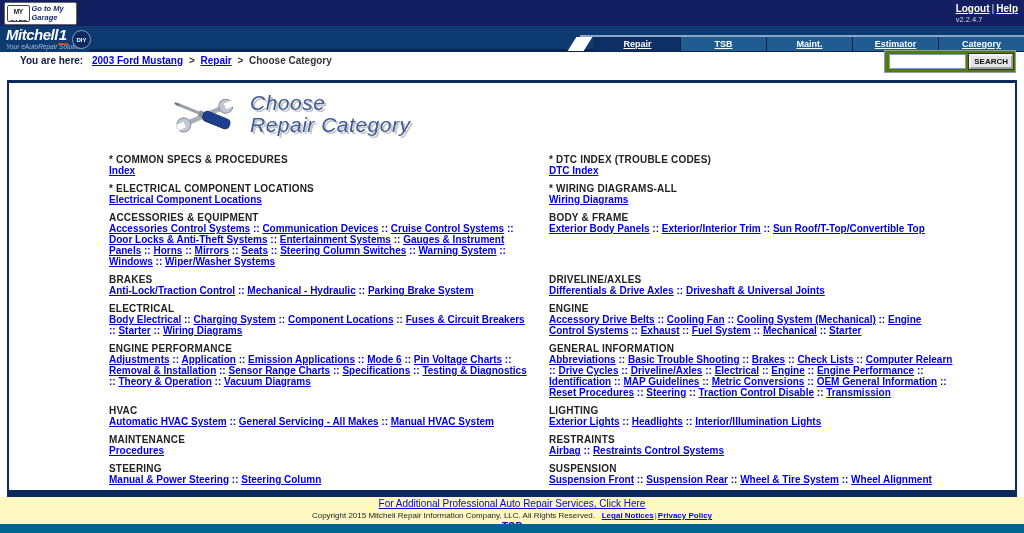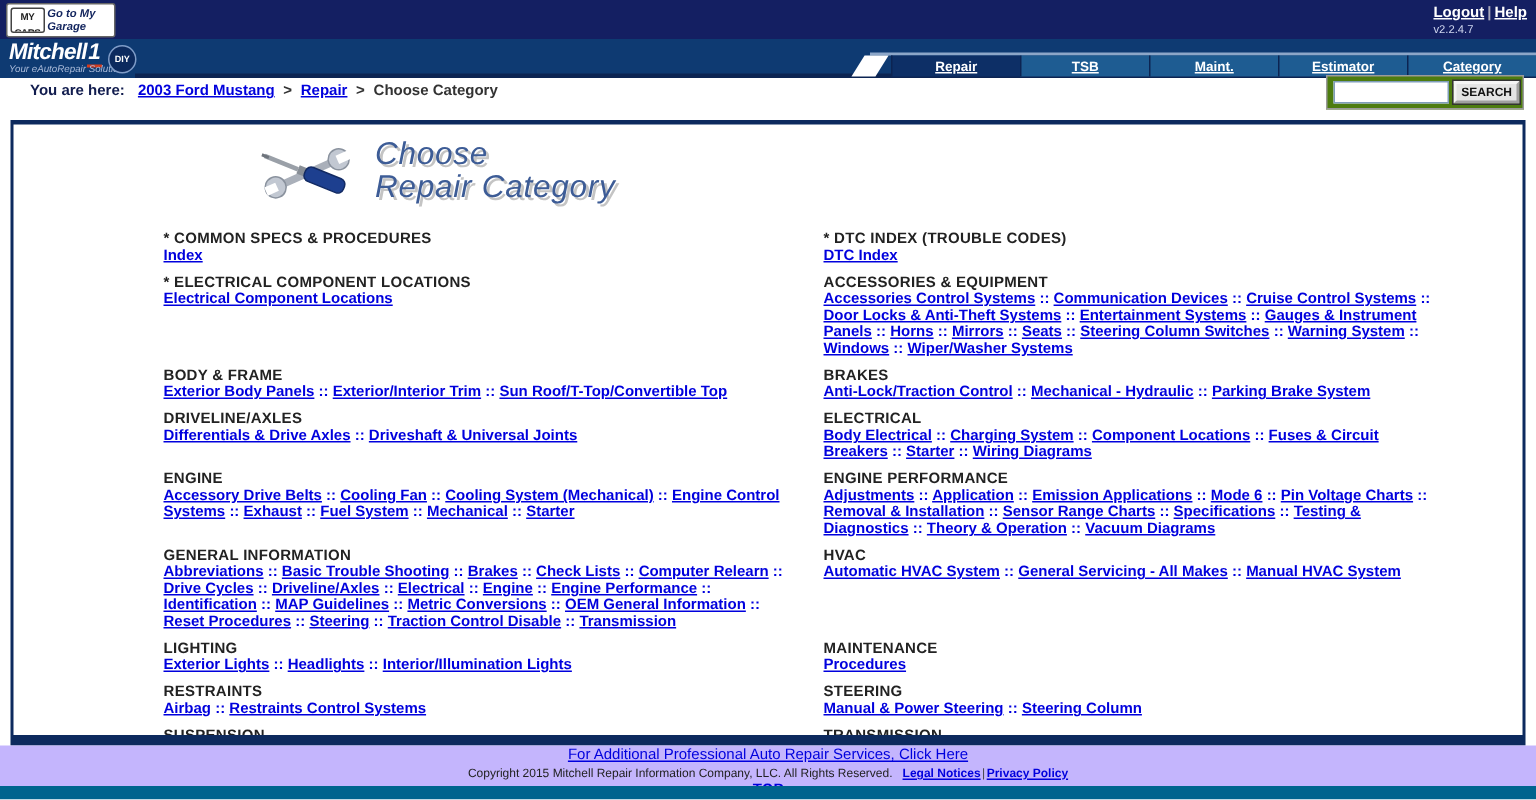--- a/index.html
+++ b/index.html
@@ -108,21 +108,21 @@
   
   .cat-grid {
     display:grid; grid-template-columns:440px 425px; margin-left:100px;
   }
   .cat-cell { margin-bottom:7px; padding-right:16px; font-size:10px; line-height:11px; }
   .cat-title { font-weight:bold; color:#222; letter-spacing:0.2px; }
   .cat-links a { color:#0000dd; font-weight:bold; text-decoration:underline; }
   .cat-links .sep { color:#0000dd; font-weight:bold; text-decoration:none; }
 
   
-  .footer { text-align:center; padding-top:1px; background:#c4b5fd; }
+  .footer { text-align:center; padding-top:1px; background:#fef9c3; }
   .footer .promo { font-size:10px; line-height:12px; }
   .footer .promo a { color:#0000dd; text-decoration:underline; }
   .footer .copy { font-size:8px; line-height:9px; color:#222; margin-top:1px; }
   .footer .copy a { color:#0000dd; font-weight:bold; text-decoration:underline; }
   .footer .copy .pipe { color:#444; margin:0 1px; }
   .footer .toprow { font-size:10px; line-height:11px; margin-top:1px; }
   .footer .toprow a { color:#0000dd; font-weight:bold; text-decoration:underline; }
   .bottombar { position:absolute; left:0; right:0; bottom:0; height:9px; background:#00648e; }
 </style>
 </head>
@@ -206,20 +206,24 @@
       </div>
       <div class="cat-cell">
         <div class="cat-title">* DTC INDEX (TROUBLE CODES)</div>
         <div class="cat-links"><a class="cat-link">DTC Index</a></div>
       </div>
       <div class="cat-cell">
         <div class="cat-title">* ELECTRICAL COMPONENT LOCATIONS</div>
         <div class="cat-links"><a class="cat-link">Electrical Component Locations</a></div>
       </div>
       <div class="cat-cell">
+        <div class="cat-title">* WIRING DIAGRAMS-ALL</div>
+        <div class="cat-links"><a class="cat-link">Wiring Diagrams</a></div>
+      </div>
+      <div class="cat-cell">
         <div class="cat-title">ACCESSORIES &amp; EQUIPMENT</div>
         <div class="cat-links"><a class="cat-link">Accessories Control Systems</a><span class="sep"> :: </span><a class="cat-link">Communication Devices</a><span class="sep"> :: </span><a class="cat-link">Cruise Control Systems</a><span class="sep"> :: </span><a class="cat-link">Door Locks &amp; Anti-Theft Systems</a><span class="sep"> :: </span><a class="cat-link">Entertainment Systems</a><span class="sep"> :: </span><a class="cat-link">Gauges &amp; Instrument Panels</a><span class="sep"> :: </span><a class="cat-link">Horns</a><span class="sep"> :: </span><a class="cat-link">Mirrors</a><span class="sep"> :: </span><a class="cat-link">Seats</a><span class="sep"> :: </span><a class="cat-link">Steering Column Switches</a><span class="sep"> :: </span><a class="cat-link">Warning System</a><span class="sep"> :: </span><a class="cat-link">Windows</a><span class="sep"> :: </span><a class="cat-link">Wiper/Washer Systems</a></div>
       </div>
       <div class="cat-cell">
         <div class="cat-title">BODY &amp; FRAME</div>
         <div class="cat-links"><a class="cat-link">Exterior Body Panels</a><span class="sep"> :: </span><a class="cat-link">Exterior/Interior Trim</a><span class="sep"> :: </span><a class="cat-link">Sun Roof/T-Top/Convertible Top</a></div>
       </div>
       <div class="cat-cell">
         <div class="cat-title">BRAKES</div>
         <div class="cat-links"><a class="cat-link">Anti-Lock/Traction Control</a><span class="sep"> :: </span><a class="cat-link">Mechanical - Hydraulic</a><span class="sep"> :: </span><a class="cat-link">Parking Brake System</a></div>

